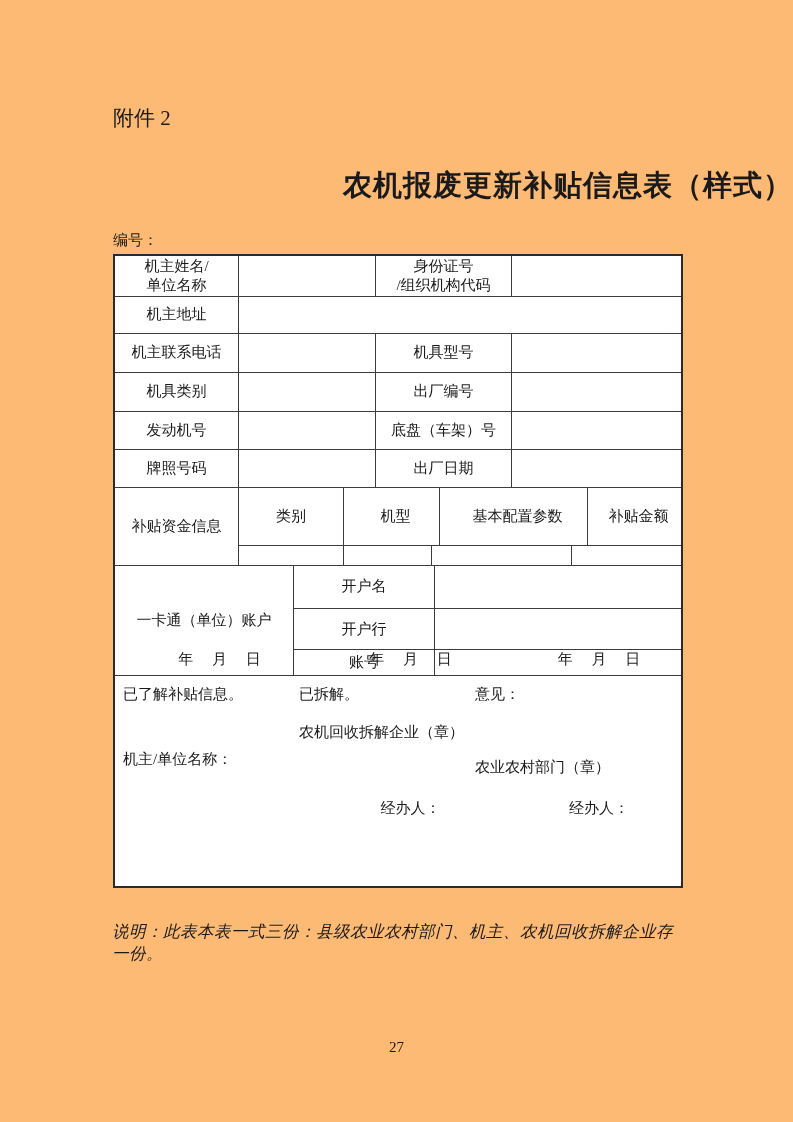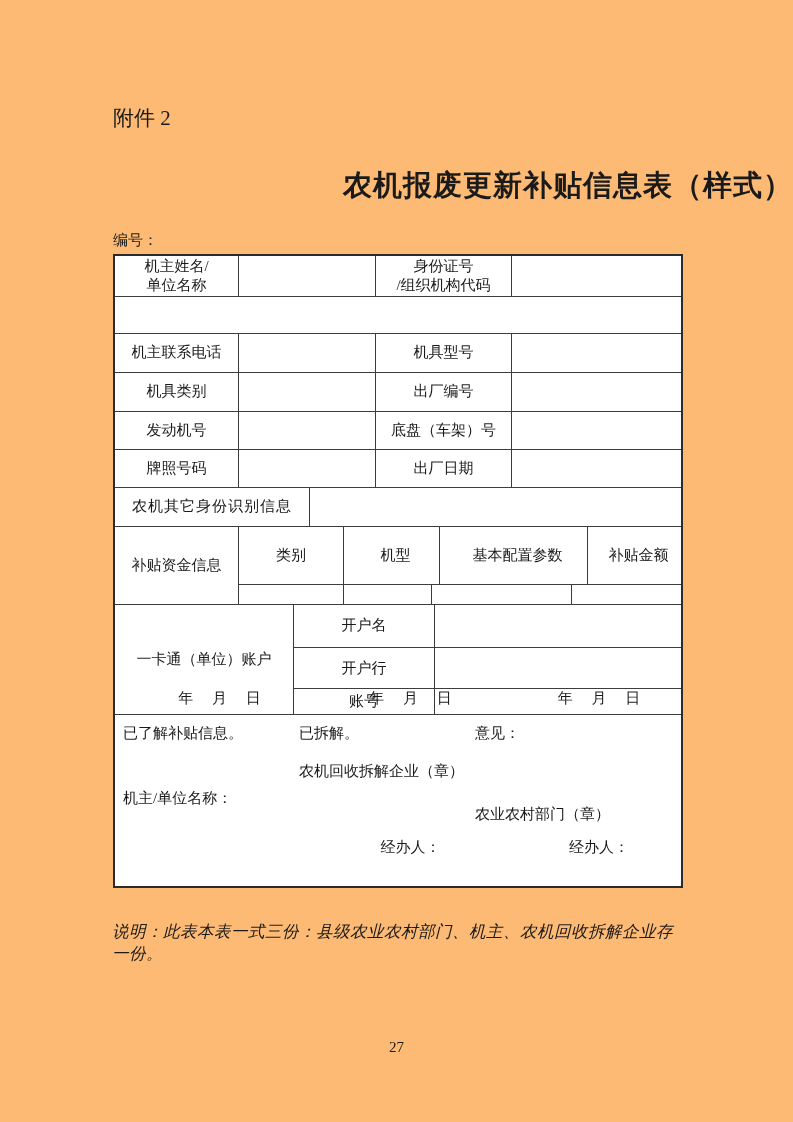--- a/index.html
+++ b/index.html
@@ -72,20 +72,21 @@
       </div>
       <div class="c w-v1"></div>
       <div class="c w-l2">
         <span>身份证号</span>
         <span>/组织机构代码</span>
       </div>
       <div class="c grow"></div>
     </div>
 
     <div class="row" style="height:37px">
+      <div class="c w-label">机主地址</div>
       <div class="c grow"></div>
     </div>
 
     <div class="row" style="height:39px">
       <div class="c w-label">机主联系电话</div>
       <div class="c w-v1"></div>
       <div class="c w-l2">机具型号</div>
       <div class="c grow"></div>
     </div>
 
@@ -103,24 +104,20 @@
       <div class="c grow"></div>
     </div>
 
     <div class="row" style="height:38px">
       <div class="c w-label">牌照号码</div>
       <div class="c w-v1"></div>
       <div class="c w-l2">出厂日期</div>
       <div class="c grow"></div>
     </div>
 
-    <div class="row" style="height:39px">
-      <div class="c w-idinfo">农机其它身份识别信息</div>
-      <div class="c grow"></div>
-    </div>
 
     <div class="row" style="height:78px">
       <div class="c w-label">补贴资金信息</div>
       <div class="nest-right">
         <div class="nest-row hdr" style="height:38px">
           <div class="c sub-c1">类别</div>
           <div class="c sub-c2">机型</div>
           <div class="c sub-c3">基本配置参数</div>
           <div class="c grow">补贴金额</div>
         </div>
@@ -158,21 +155,21 @@
         <div class="sign-line s-date" style="padding-left:34px;">年　 月　 日</div>
       </div>
       <div class="c sign-c w-s2">
         <div class="sign-line s-top">已拆解。</div>
         <div class="sign-line" style="top:47px; left:8px;">农机回收拆解企业（章）</div>
         <div class="sign-line" style="top:123px; left:0; width:100%; text-align:center; padding-left:64px;">经办人：</div>
         <div class="sign-line s-date" style="padding-left:64px;">年　 月　 日</div>
       </div>
       <div class="c sign-c grow">
         <div class="sign-line s-top">意见：</div>
-        <div class="sign-line" style="top:90px; left:8px;">农业农村部门（章）</div>
+        <div class="sign-line" style="top:82px; left:8px;">农业农村部门（章）</div>
         <div class="sign-line" style="top:123px; left:0; width:100%; text-align:center; padding-left:50px;">经办人：</div>
         <div class="sign-line s-date" style="padding-left:50px;">年　 月　 日</div>
       </div>
     </div>
 
   </div>
 
   <div class="note">说明：此表本表一式三份：县级农业农村部门、机主、农机回收拆解企业存一份。</div>
   <div class="pageno">27</div>
 

